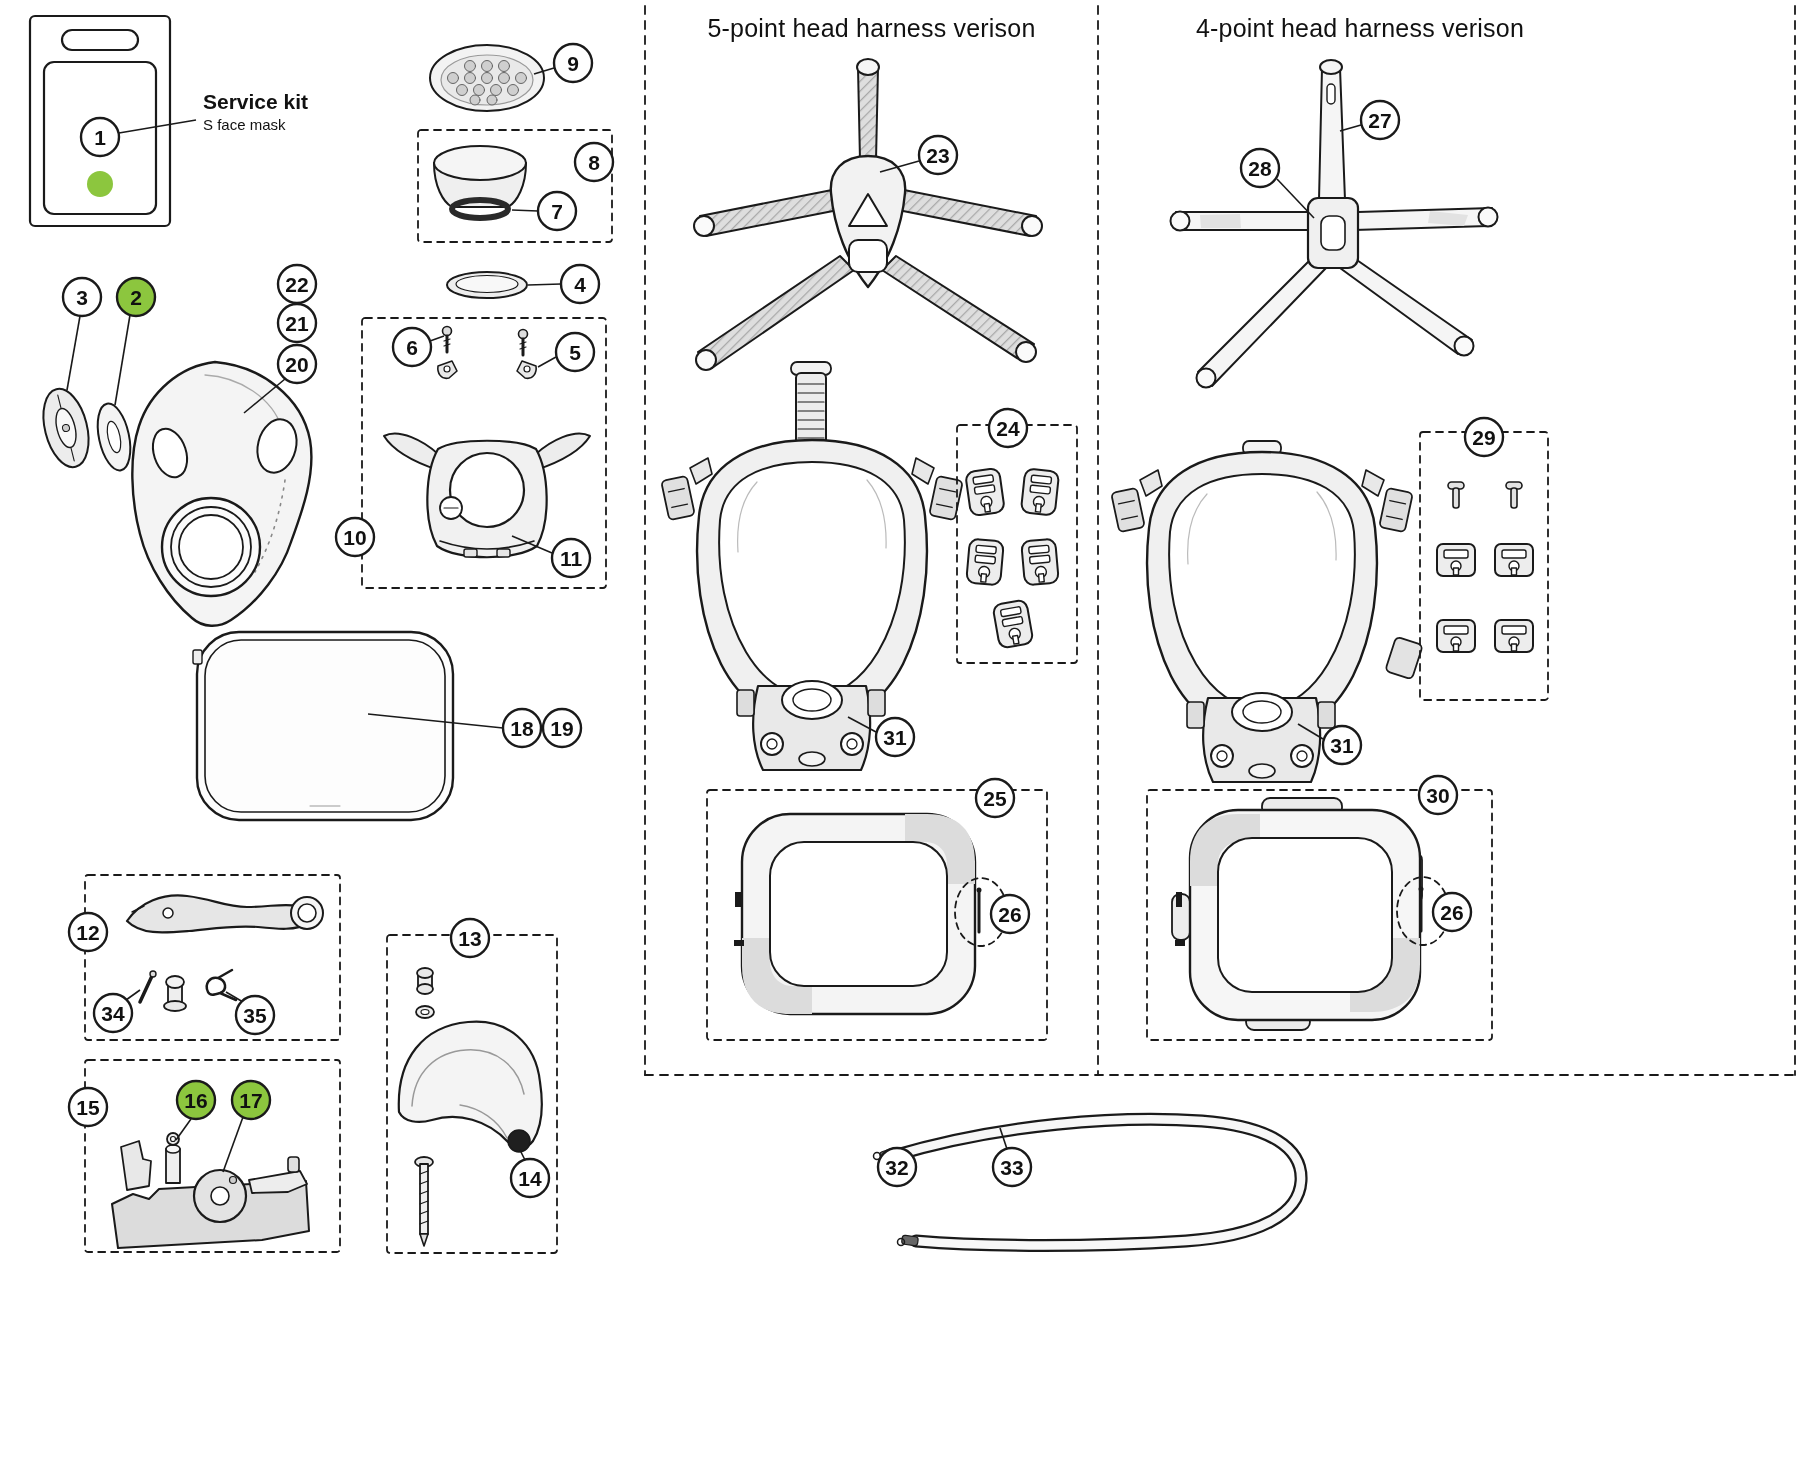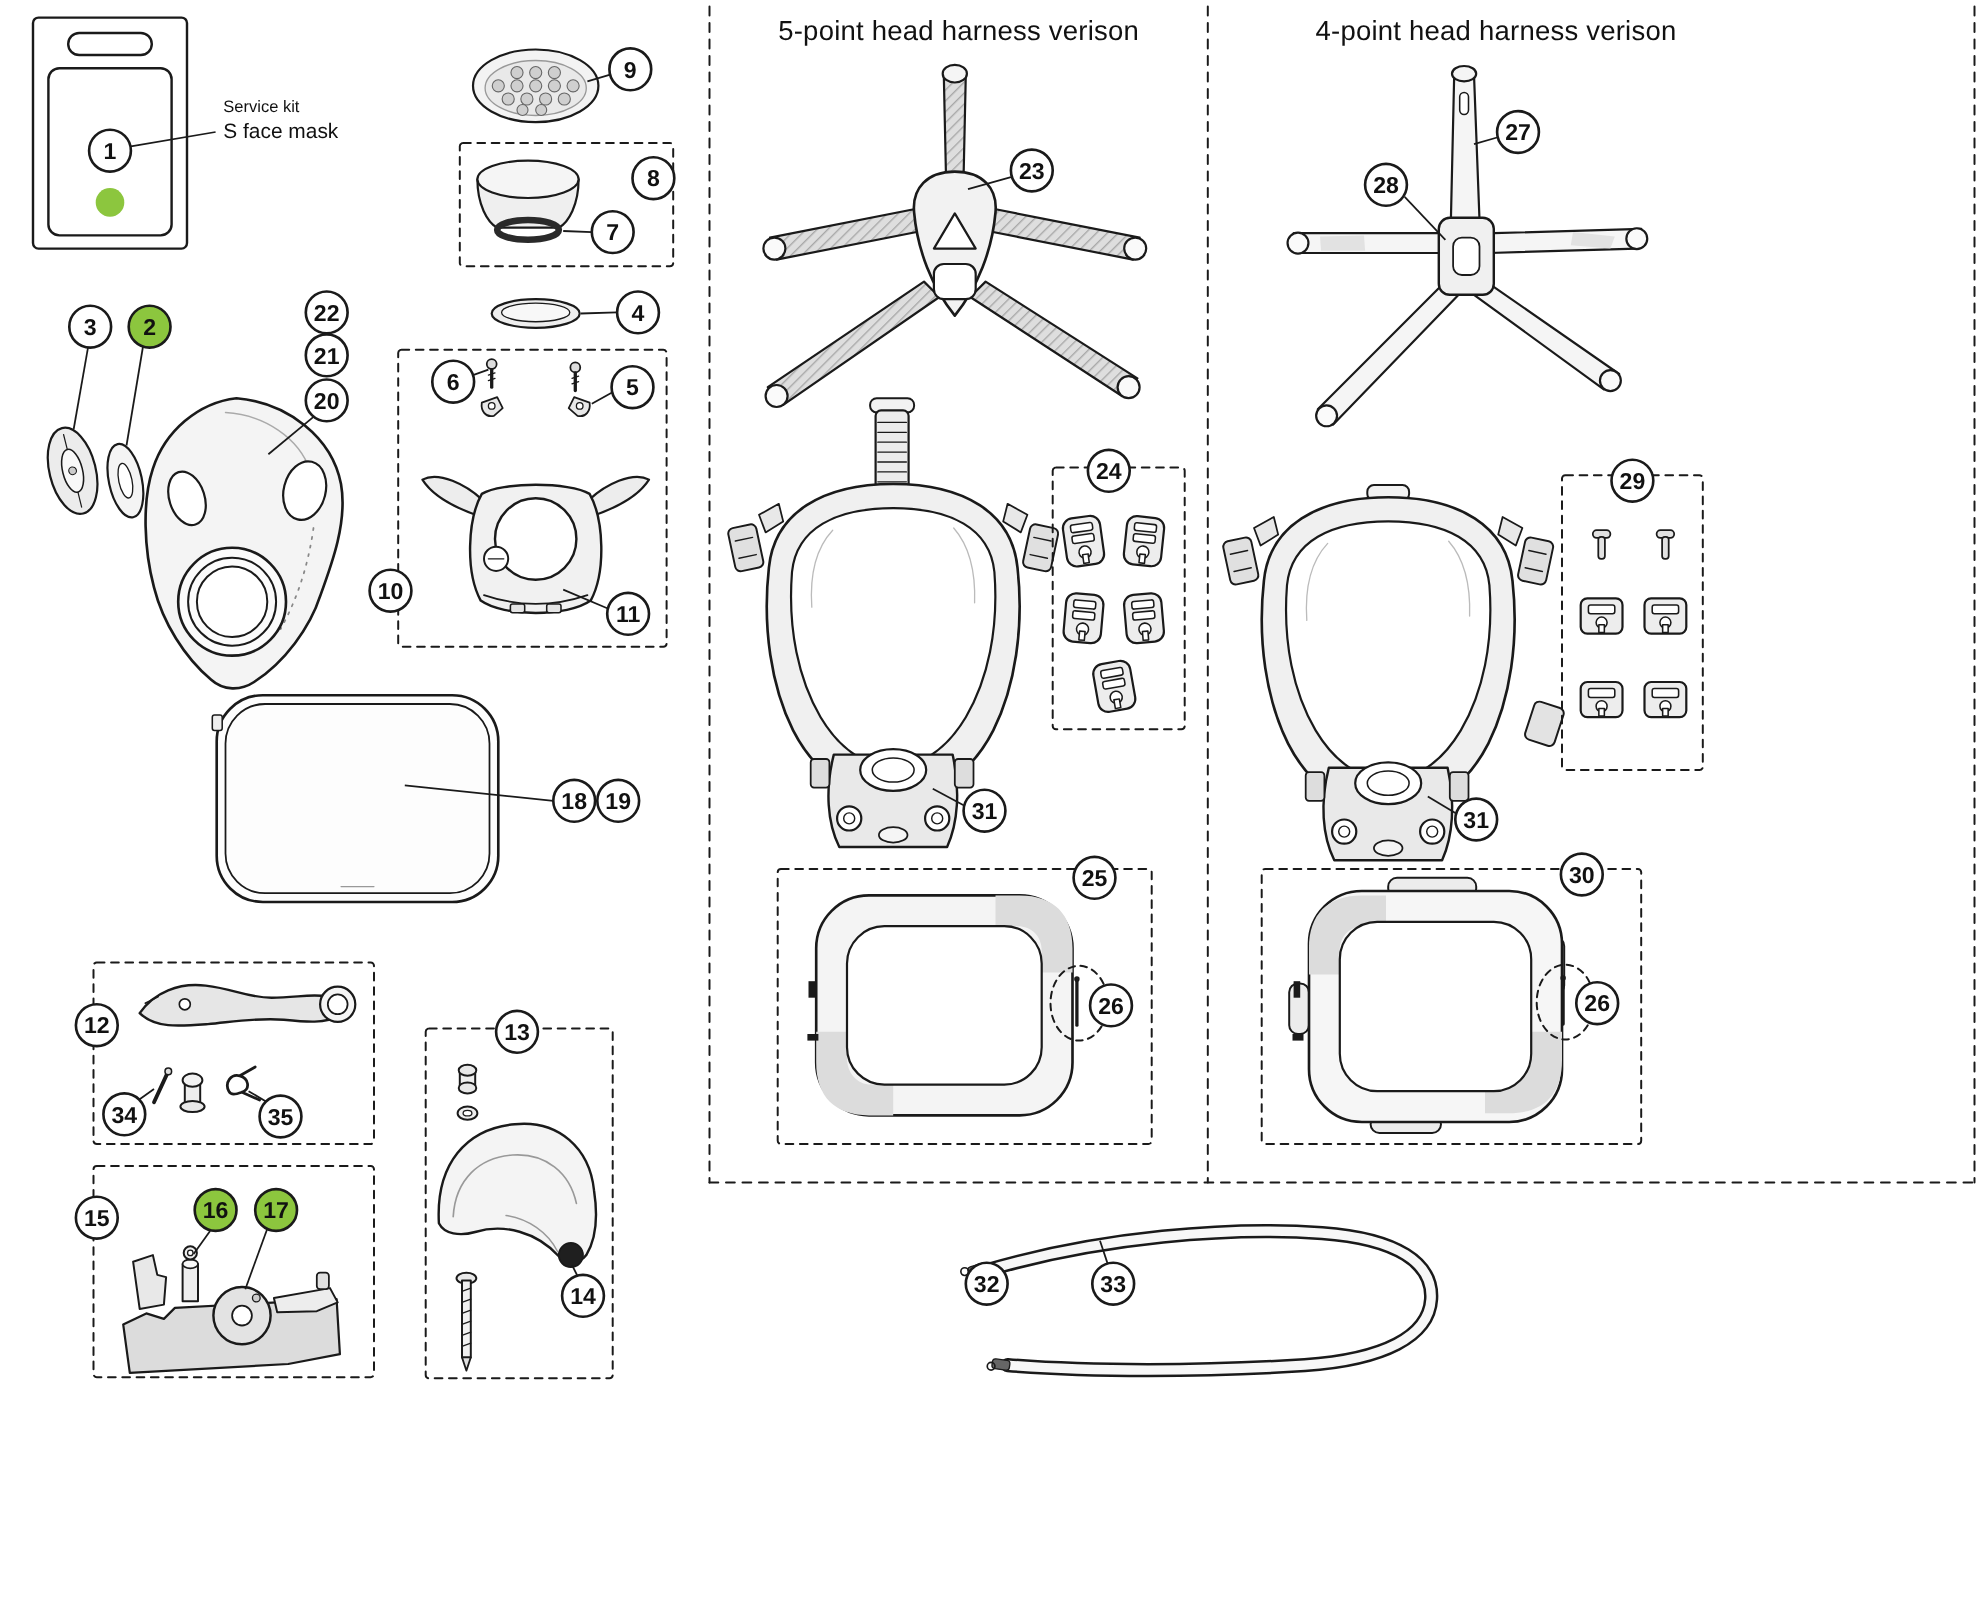--- a/index.html
+++ b/index.html
@@ -3,22 +3,22 @@
 <meta charset="utf-8">
 <style>
   html,body{margin:0;padding:0;background:#fff}
   .stage{position:relative;width:1800px;height:1469px;background:#fff;
          font-family:"Liberation Sans",sans-serif;color:#111;overflow:hidden}
   .canvas{position:absolute;left:0;top:0;width:1800px;height:1469px}
   .section-title{position:absolute;top:14px;font-size:25px;text-align:center;letter-spacing:.2px}
   .t5{left:645px;width:453px}
   .t4{left:1100px;width:520px}
   .sk-label{position:absolute;left:203px;top:88px;line-height:1.3}
-  .sk-title{font-weight:normal;font-size:15px}
-  .sk-sub{font-size:19px}
+  .sk-title{font-weight:bold;font-size:21px}
+  .sk-sub{font-size:15px}
   svg{font-family:"Liberation Sans",sans-serif}
 </style>
 </head>
 <body>
 
 <div class="stage">
 
   <div class="sk-label">
     <div class="sk-title">Service kit</div>
     <div class="sk-sub">S face mask</div>

